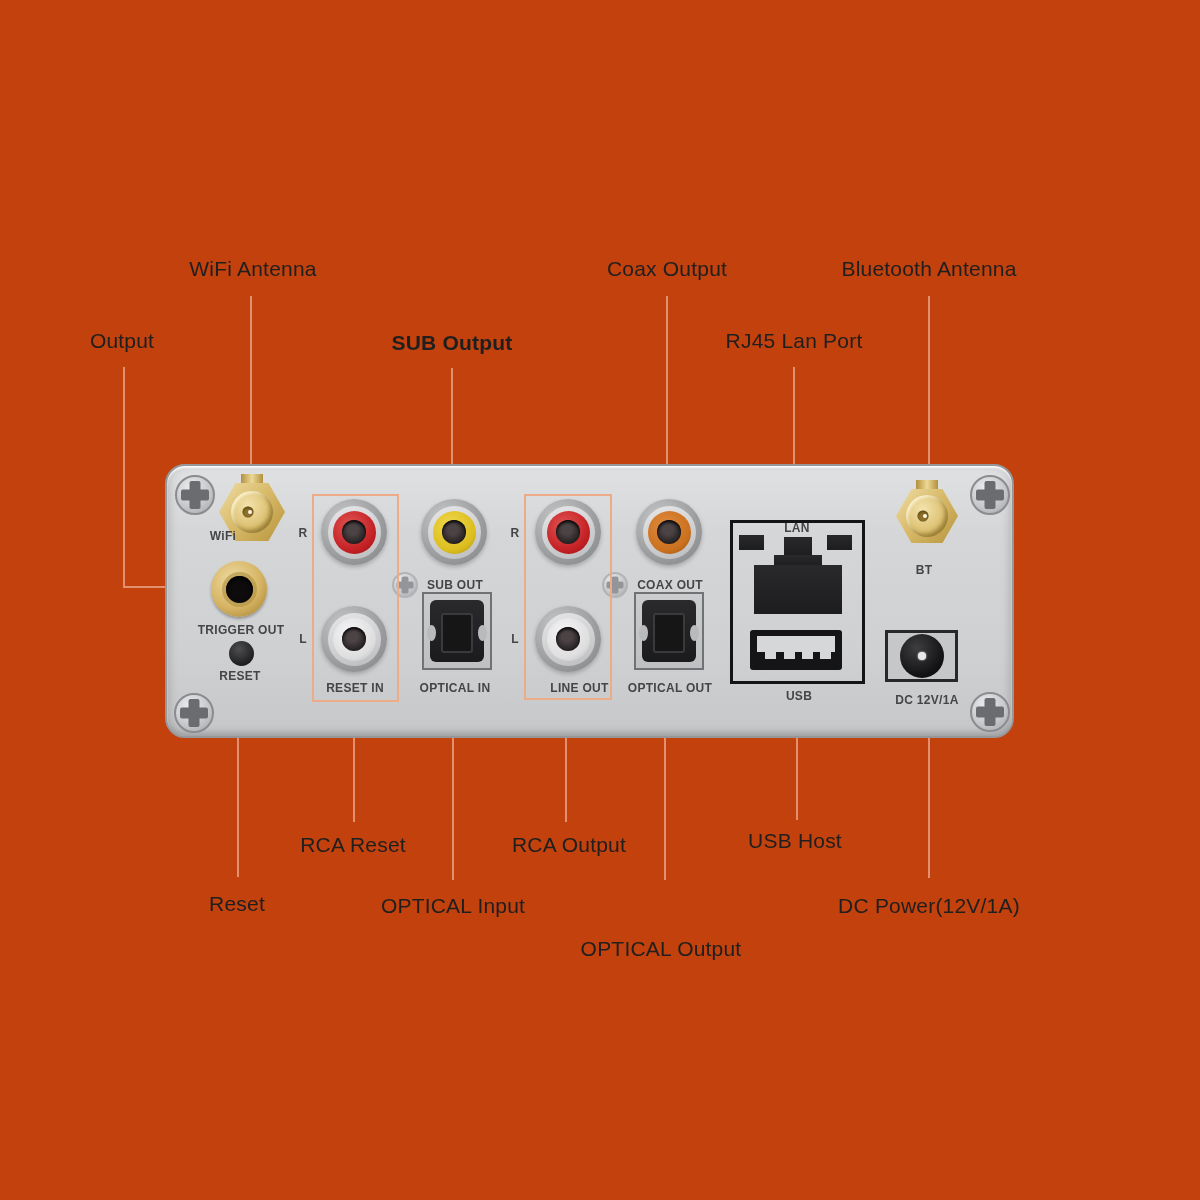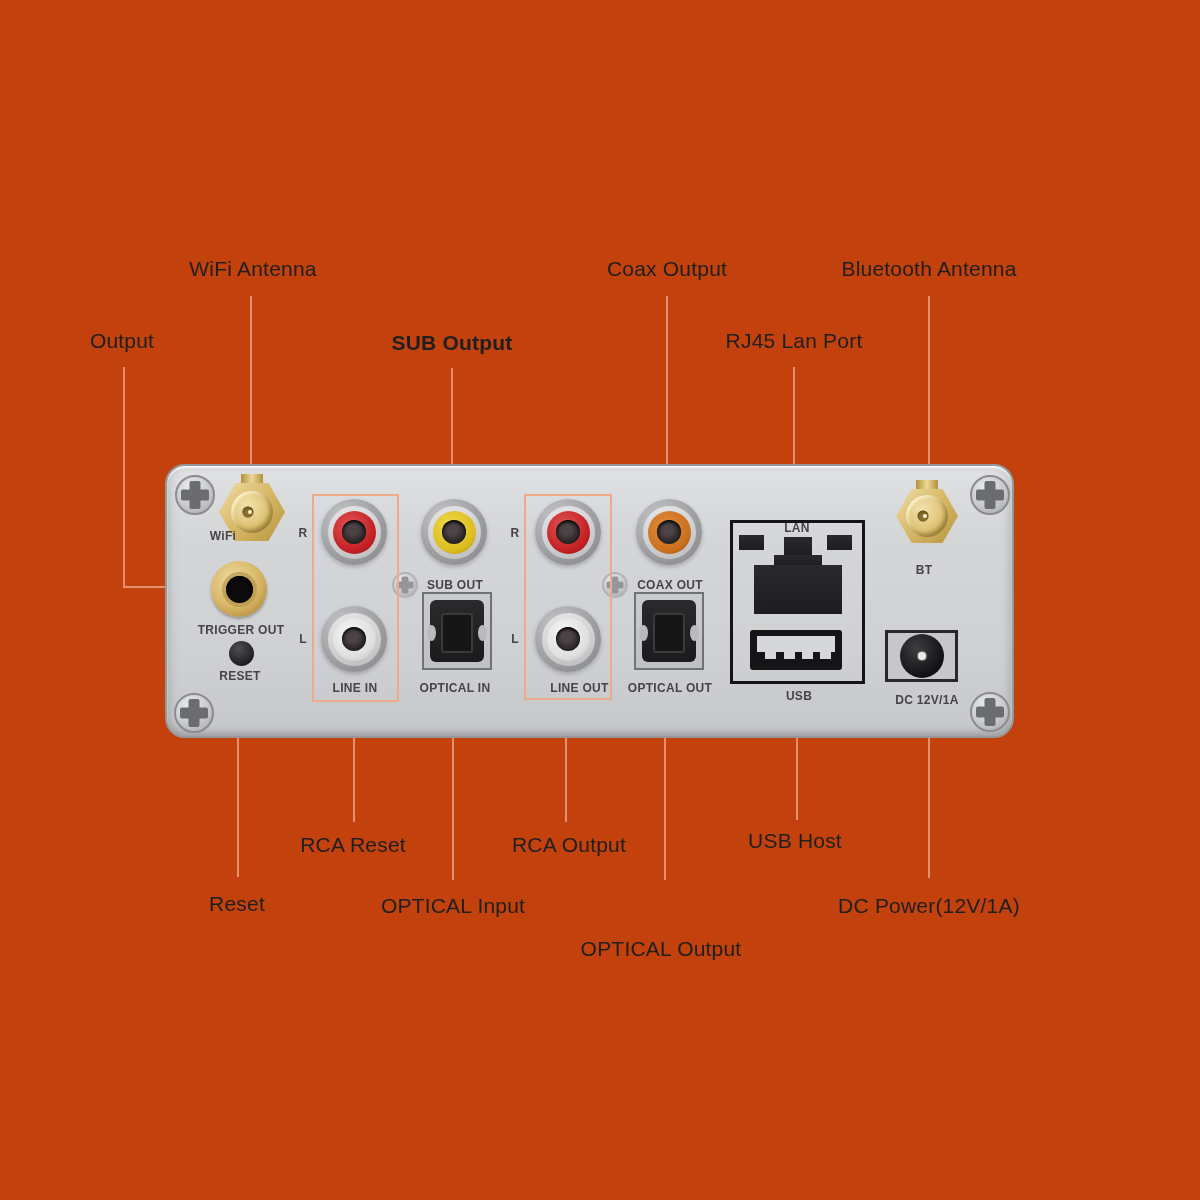--- a/index.html
+++ b/index.html
@@ -196,21 +196,21 @@
         </div>
     </div>
     <div class="p-lbl" style="left:136px;top:173px;">L</div>
     <div class="rca" style="left:154px;top:140px;">
       <div class="rca-mid">
           <div class="rca-ring white">
             <div class="rca-hole"></div>
           </div>
         </div>
     </div>
-    <div class="p-lbl" style="left:188px;top:222px;">LINE IN</div>
+    <div class="p-lbl" style="left:188px;top:222px;">RESET IN</div>
 
     <div class="rca" style="left:254px;top:33px;">
       <div class="rca-mid">
           <div class="rca-ring yellow">
             <div class="rca-hole"></div>
           </div>
         </div>
     </div>
     <div class="p-lbl" style="left:288px;top:119px;">SUB OUT</div>
     <div class="optical" style="left:255px;top:126px;">

